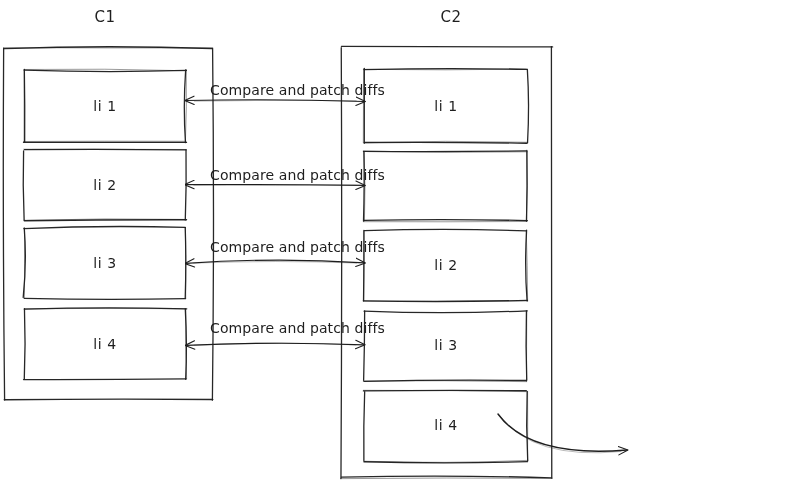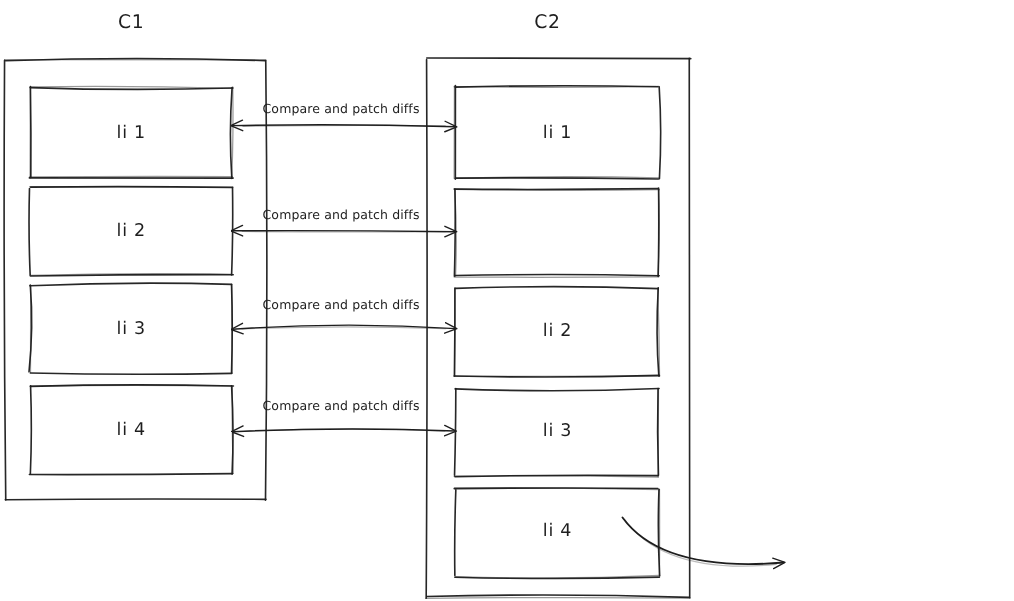--- a/index.html
+++ b/index.html
@@ -36,21 +36,21 @@
     font-size: 15px;
     letter-spacing: 0.5px;
     text-align: center;
   }
   .node-label {
     font-size: 14px;
     letter-spacing: 0.6px;
     text-align: center;
   }
   .edge-label {
-    font-size: 10px;
+    font-size: 14px;
     letter-spacing: 0.1px;
   }
   .annotation-label {
     font-size: 16px;
     letter-spacing: 0.7px;
   }
   .centered {
     transform: translate(-50%, -50%);
   }
 </style>
@@ -187,21 +187,21 @@
         </g>
       </g>
   </svg>
 
   <div class="lbl container-title centered" style="left:105px; top:17px;">C1</div>
   <div class="lbl node-label centered" style="left:105px; top:106px;">li 1</div>
   <div class="lbl node-label centered" style="left:105px; top:185px;">li 2</div>
   <div class="lbl node-label centered" style="left:105px; top:263px;">li 3</div>
   <div class="lbl node-label centered" style="left:105px; top:344px;">li 4</div>
 
-  <div class="lbl container-title centered" style="left:438px; top:17px;">C2</div>
+  <div class="lbl container-title centered" style="left:451px; top:17px;">C2</div>
   <div class="lbl node-label centered" style="left:446px; top:106px;">li 1</div>
   <div class="lbl node-label centered" style="left:446px; top:265px;">li 2</div>
   <div class="lbl node-label centered" style="left:446px; top:345px;">li 3</div>
   <div class="lbl node-label centered" style="left:446px; top:425px;">li 4</div>
 
   <div class="lbl edge-label" style="left:210px; top:82px;">Compare and patch diffs</div>
   <div class="lbl edge-label" style="left:210px; top:167px;">Compare and patch diffs</div>
   <div class="lbl edge-label" style="left:210px; top:239px;">Compare and patch diffs</div>
   <div class="lbl edge-label" style="left:210px; top:320px;">Compare and patch diffs</div>
 

